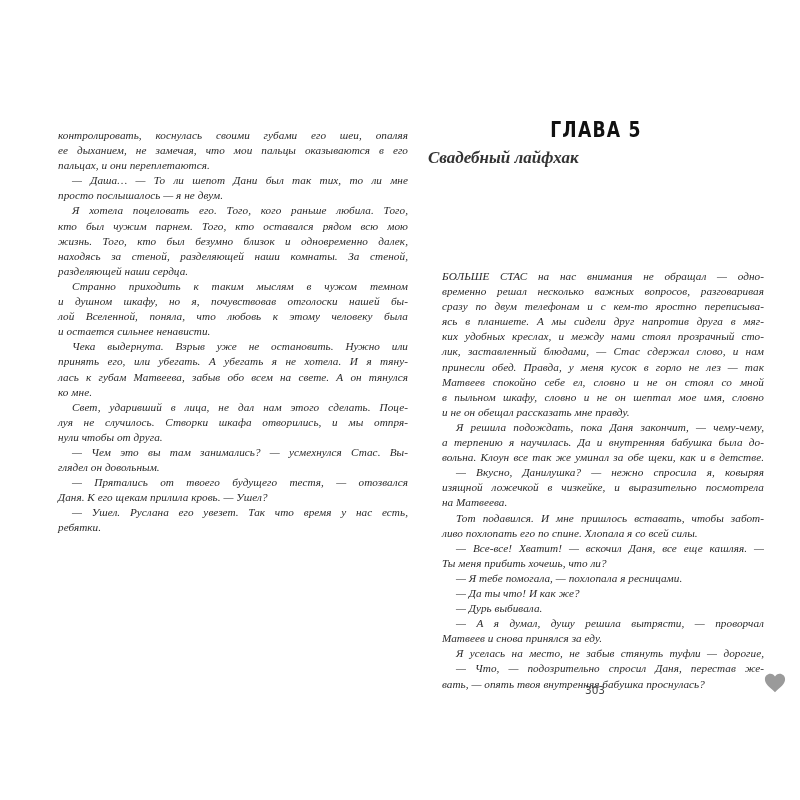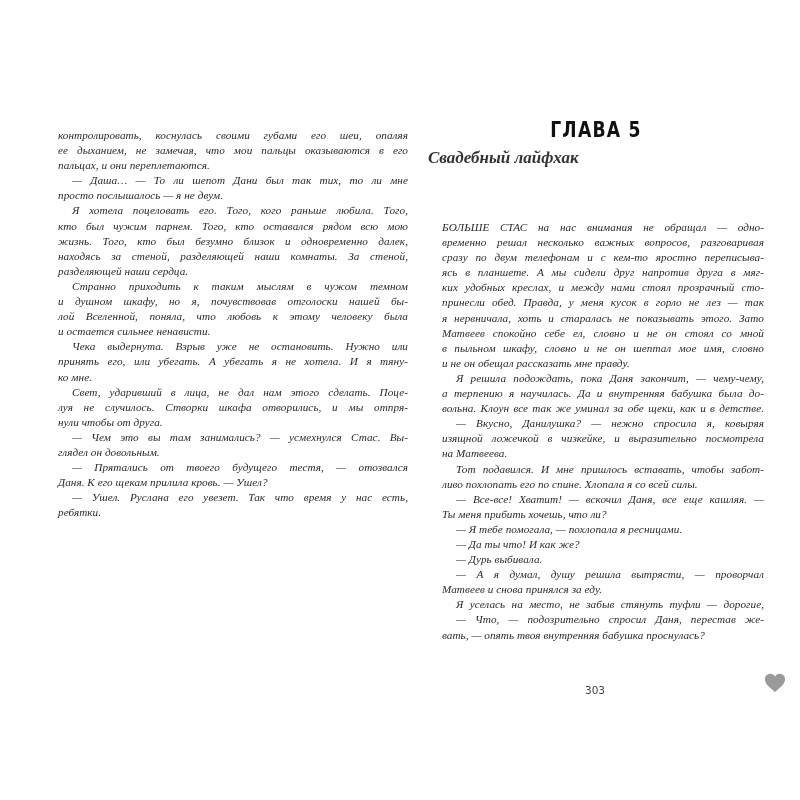--- a/index.html
+++ b/index.html
@@ -19,21 +19,21 @@
     .line { display: block; text-align: justify; text-align-last: justify; white-space: nowrap; font-style: italic; }
     .line.last { text-align-last: left; }
     .line.ind { padding-left: 14px; }
     .chapter-title {
       text-align: center; font-family: "DejaVu Sans", sans-serif; font-weight: bold;
       font-size: 21px; letter-spacing: 1.5px; color: #111; margin: 0; transform: scaleX(0.82);
     }
     .chapter-subtitle {
       text-align: left; font-style: italic; font-size: 17px; color: #333; margin: 6px 0 0 0;
     }
-    .right-body { margin-top: 52px; }
+    .right-body { margin-top: 101px; }
     .page-number {
       position: absolute; left: 585px; top: 684px; font-family: "DejaVu Sans", sans-serif;
       font-size: 10.5px; color: #444;
     }
     .heart {
       position: absolute; left: 764px; top: 672px; width: 22px; height: 22px;
     }
   </style>
 </head>
 <body>
@@ -49,20 +49,21 @@
       <span class="line">кто был чужим парнем. Того, кто оставался рядом всю мою</span>
       <span class="line">жизнь. Того, кто был безумно близок и одновременно далек,</span>
       <span class="line">находясь за стеной, разделяющей наши комнаты. За стеной,</span>
       <span class="line last">разделяющей наши сердца.</span>
       <span class="line ind">Странно приходить к таким мыслям в чужом темном</span>
       <span class="line">и душном шкафу, но я, почувствовав отголоски нашей бы-</span>
       <span class="line">лой Вселенной, поняла, что любовь к этому человеку была</span>
       <span class="line last">и остается сильнее ненависти.</span>
       <span class="line ind">Чека выдернута. Взрыв уже не остановить. Нужно или</span>
       <span class="line">принять его, или убегать. А убегать я не хотела. И я тяну-</span>
+      <span class="line">лась к губам Матвеева, забыв обо всем на свете. А он тянулся</span>
       <span class="line last">ко мне.</span>
       <span class="line ind">Свет, ударивший в лица, не дал нам этого сделать. Поце-</span>
       <span class="line">луя не случилось. Створки шкафа отворились, и мы отпря-</span>
       <span class="line last">нули чтобы от друга.</span>
       <span class="line ind">— Чем это вы там занимались? — усмехнулся Стас. Вы-</span>
       <span class="line last">глядел он довольным.</span>
       <span class="line ind">— Прятались от твоего будущего тестя, — отозвался</span>
       <span class="line last">Даня. К его щекам прилила кровь. — Ушел?</span>
       <span class="line ind">— Ушел. Руслана его увезет. Так что время у нас есть,</span>
       <span class="line last">ребятки.</span>
@@ -71,22 +72,22 @@
 
 <div class="page" id="right-page">
   <h1 class="chapter-title">ГЛАВА 5</h1>
   <h2 class="chapter-subtitle">Свадебный лайфхак</h2>
   <div class="para right-body" id="right-lines">
       <span class="line">БОЛЬШЕ СТАС на нас внимания не обращал — одно-</span>
       <span class="line">временно решал несколько важных вопросов, разговаривая</span>
       <span class="line">сразу по двум телефонам и с кем-то яростно переписыва-</span>
       <span class="line">ясь в планшете. А мы сидели друг напротив друга в мяг-</span>
       <span class="line">ких удобных креслах, и между нами стоял прозрачный сто-</span>
+      <span class="line">лик, заставленный блюдами, — Стас сдержал слово, и нам</span>
       <span class="line">принесли обед. Правда, у меня кусок в горло не лез — так</span>
-      <span class="line">я нервничала, хоть и старалась не показывать этого. Зато</span>
       <span class="line">Матвеев спокойно себе ел, словно и не он стоял со мной</span>
       <span class="line">в пыльном шкафу, словно и не он шептал мое имя, словно</span>
       <span class="line last">и не он обещал рассказать мне правду.</span>
       <span class="line ind">Я решила подождать, пока Даня закончит, — чему-чему,</span>
       <span class="line">а терпению я научилась. Да и внутренняя бабушка была до-</span>
       <span class="line">вольна. Клоун все так же уминал за обе щеки, как и в детстве.</span>
       <span class="line ind">— Вкусно, Данилушка? — нежно спросила я, ковыряя</span>
       <span class="line">изящной ложечкой в чизкейке, и выразительно посмотрела</span>
       <span class="line last">на Матвеева.</span>
       <span class="line ind">Тот подавился. И мне пришлось вставать, чтобы забот-</span>

